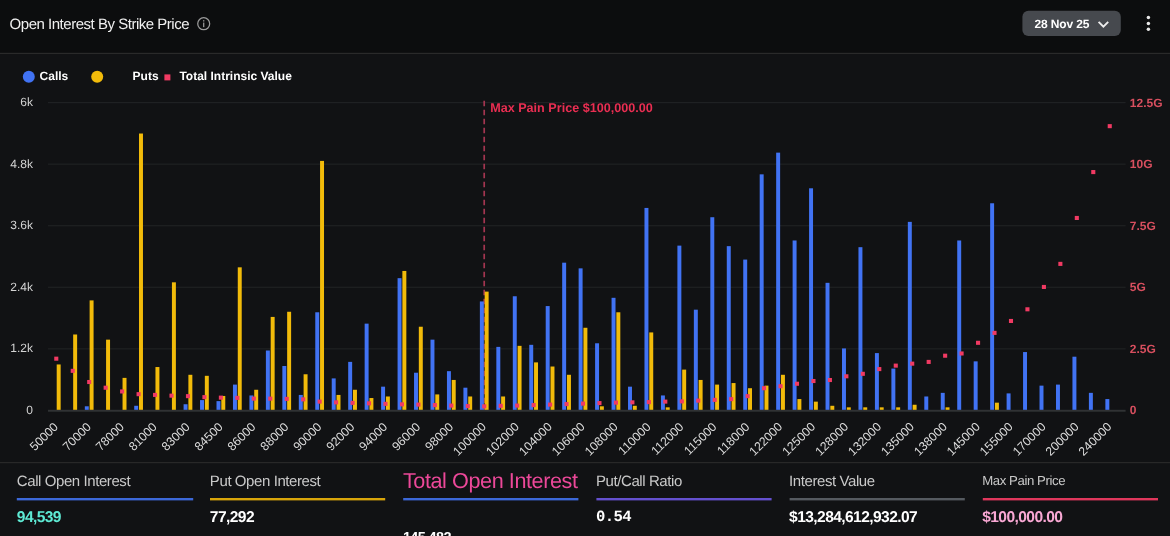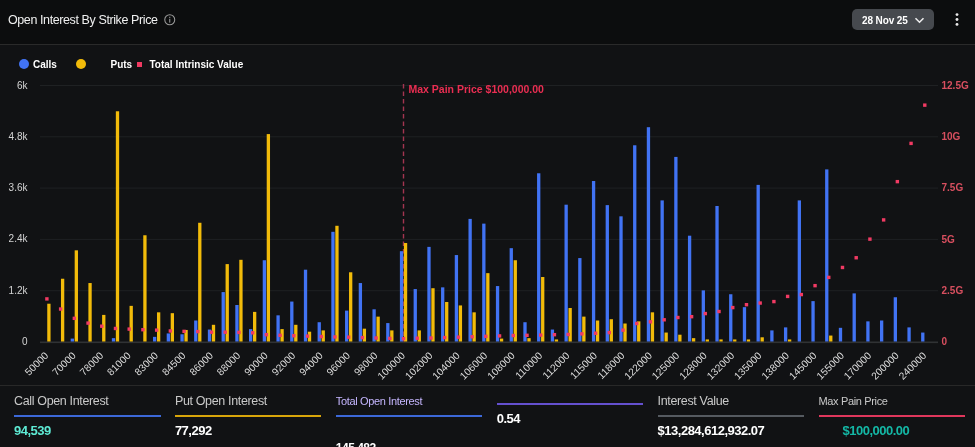--- a/index.html
+++ b/index.html
@@ -267,29 +267,30 @@
 <div style="font-size:12.5px;color:#c9c9c9;letter-spacing:-0.35px;line-height:12px;">Call Open Interest</div>
 <div style="height:2px;background:#3c68d8;margin-top:8px;"></div>
 <div style="font-size:13px;font-weight:700;color:#5eead4;letter-spacing:-0.5px;margin-top:6.5px;">94,539</div>
 </div>
 <div style="position:absolute;left:174.9px;top:394.5px;width:146.5px;">
 <div style="font-size:12.5px;color:#c9c9c9;letter-spacing:-0.35px;line-height:12px;">Put Open Interest</div>
 <div style="height:2px;background:#d8a50a;margin-top:8px;"></div>
 <div style="font-size:13px;font-weight:700;color:#fff;letter-spacing:-0.5px;margin-top:6.5px;">77,292</div>
 </div>
 <div style="position:absolute;left:335.8px;top:394.5px;width:146.5px;">
-<div style="font-size:11px;color:#c4b5fd;letter-spacing:-0.35px;line-height:12px;">Total Open Interest</div>
+<div style="font-size:18px;color:#ec4899;letter-spacing:-0.35px;line-height:12px;">Total Open Interest</div>
 <div style="height:2px;background:#3c68d8;margin-top:8px;"></div>
 <div style="font-size:12px;font-weight:700;color:#fff;letter-spacing:-0.5px;margin-top:24px;">145,482</div>
 </div>
 <div style="position:absolute;left:496.70000000000005px;top:394.5px;width:146.5px;">
+<div style="font-size:12.5px;color:#c9c9c9;letter-spacing:-0.35px;line-height:12px;">Put/Call Ratio</div>
 <div style="height:2px;background:#6450cf;margin-top:8px;"></div>
-<div style="font-size:13px;font-weight:700;color:#fff;letter-spacing:-0.5px;margin-top:6.5px;">0.54</div>
+<div style="font-size:13px;font-weight:700;color:#fff;letter-spacing:-0.5px;margin-top:6.5px;font-family:Liberation Mono, monospace;">0.54</div>
 </div>
 <div style="position:absolute;left:657.6px;top:394.5px;width:146.5px;">
 <div style="font-size:12.5px;color:#c9c9c9;letter-spacing:-0.35px;line-height:12px;">Interest Value</div>
 <div style="height:2px;background:#555a60;margin-top:8px;"></div>
 <div style="font-size:13px;font-weight:700;color:#fff;letter-spacing:-0.5px;margin-top:6.5px;">$13,284,612,932.07</div>
 </div>
 <div style="position:absolute;left:818.5px;top:394.5px;width:146.5px;">
 <div style="font-size:11px;color:#c9c9c9;letter-spacing:-0.35px;line-height:12px;">Max Pain Price</div>
 <div style="height:2px;background:#e0375c;margin-top:8px;"></div>
-<div style="font-size:13px;font-weight:700;color:#14b8a6;letter-spacing:-0.5px;margin-top:6.5px;margin-left:24px;">$100,000.00</div>
+<div style="font-size:13px;font-weight:700;color:#f9a8d4;letter-spacing:-0.5px;margin-top:6.5px;">$100,000.00</div>
 </div>
 </body></html>

